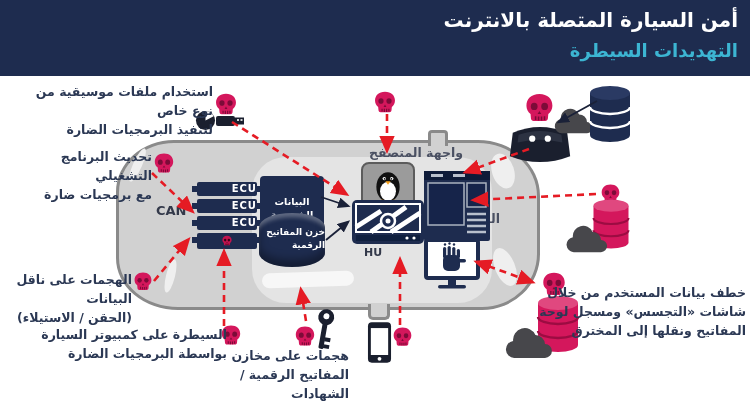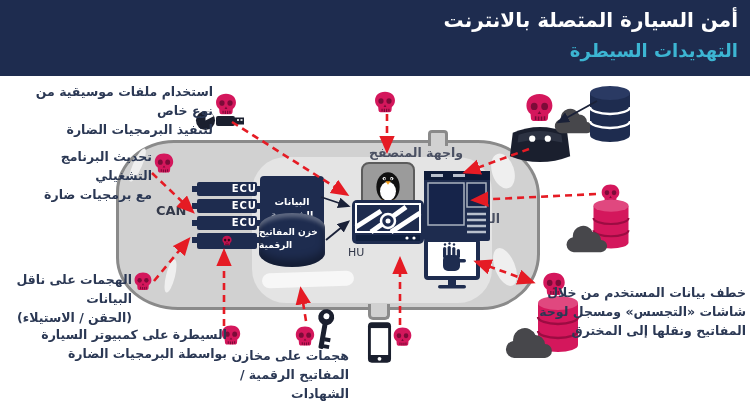--- a/index.html
+++ b/index.html
@@ -21,26 +21,26 @@
   .hl-bar{position:absolute;left:262px;top:272px;width:92px;height:15px;background:#F7F7F7;border-radius:8px;
           transform:rotate(-2deg);z-index:5;}
   
   .ecu-stack{position:absolute;left:197px;top:182px;width:60px;z-index:10;}
   .ecu-row{position:relative;height:14px;margin-bottom:3px;background:#1E2C4F;border-radius:2px;
            color:#fff;font-size:10px;font-weight:bold;text-align:right;line-height:14px;letter-spacing:1px;}
   .ecu-row::before,.ecu-row::after{content:"";position:absolute;top:4px;width:5px;height:6px;background:#1E2C4F;}
   .ecu-row::before{left:-5px;} .ecu-row::after{right:-5px;}
   .ecu-skull{height:16px;display:flex;align-items:center;justify-content:center;line-height:16px;}
   .can-label{position:absolute;left:128px;top:203px;font-size:13px;font-weight:bold;color:#33394a;z-index:10;margin-left:28px;}
-  .hu-label{position:absolute;left:348px;top:246px;font-size:11px;font-weight:normal;color:#33394a;z-index:10;text-align:center;}
+  .hu-label{position:absolute;left:364px;top:246px;font-size:11px;font-weight:bold;color:#33394a;z-index:10;text-align:center;}
   .pdata{position:absolute;left:260px;top:176px;width:60px;background:#1E2C4F;border-radius:4px;color:#fff;
          font-size:9.5px;font-weight:bold;text-align:center;line-height:1.35;padding:20px 2px;
          white-space:pre-line;z-index:10;direction:rtl;}
   .cyl{position:absolute;left:259px;top:213px;width:66px;height:54px;background:#1E2C4F;
-       border-radius:50% / 26%;color:#fff;font-size:9px;font-weight:bold;text-align:left;line-height:1.4;
+       border-radius:50% / 26%;color:#fff;font-size:9px;font-weight:bold;text-align:right;line-height:1.4;
        padding-top:13px;box-sizing:border-box;white-space:pre-line;z-index:10;direction:rtl;
        box-shadow:inset 0 6px 4px -2px rgba(255,255,255,.30), inset 0 -7px 8px rgba(0,0,0,.35);}
   .tuxbox{position:absolute;left:361px;top:162px;width:50px;height:44px;background:#9B9B9B;
           border:2px solid #5c5c5c;border-radius:8px;display:flex;align-items:center;justify-content:center;z-index:10;}
   .lbl{position:absolute;font-size:12.5px;font-weight:bold;color:#2B3854;text-align:right;
        white-space:pre-line;line-height:1.5;direction:rtl;z-index:15;padding-left:11px;}
   .inlabel{position:absolute;font-size:12.5px;font-weight:bold;color:#4A5062;direction:rtl;z-index:10;}
   .ic{position:absolute;display:block;z-index:12;}
   .ic svg{width:100%;height:100%;display:block;}
   #arrows{position:absolute;left:0;top:0;z-index:20;pointer-events:none;}

